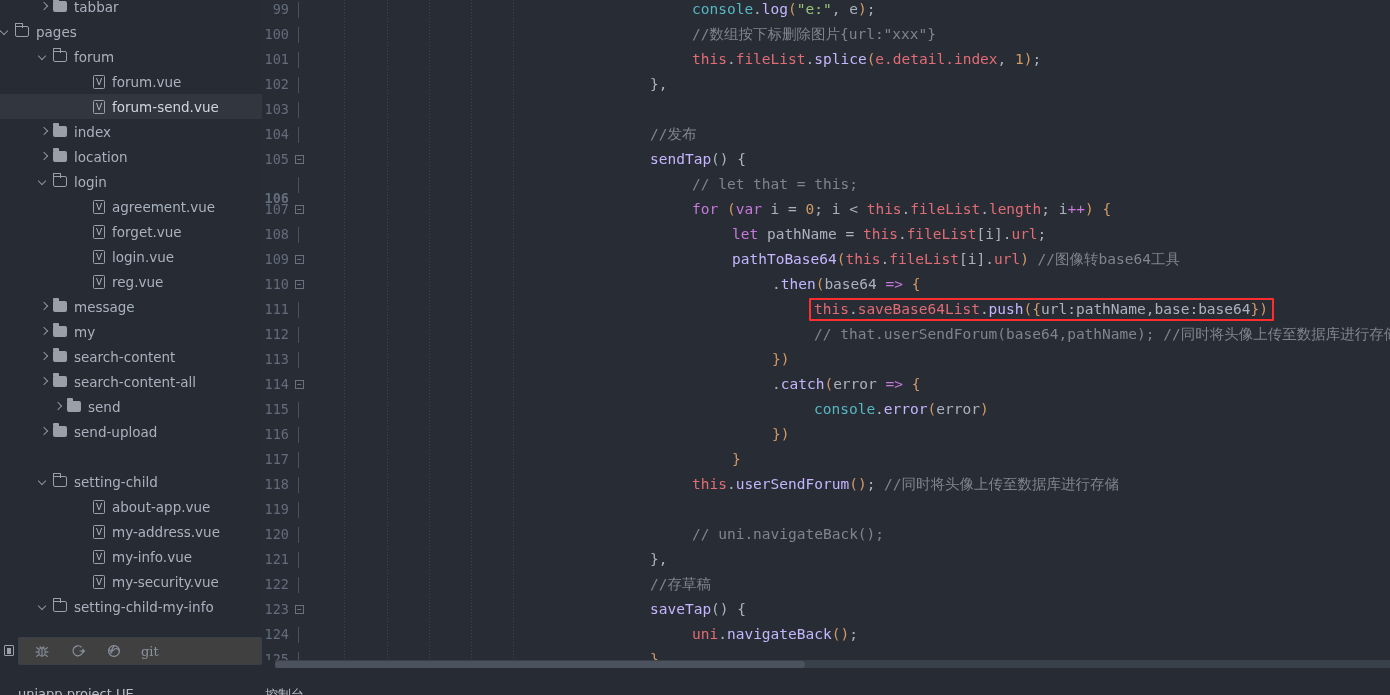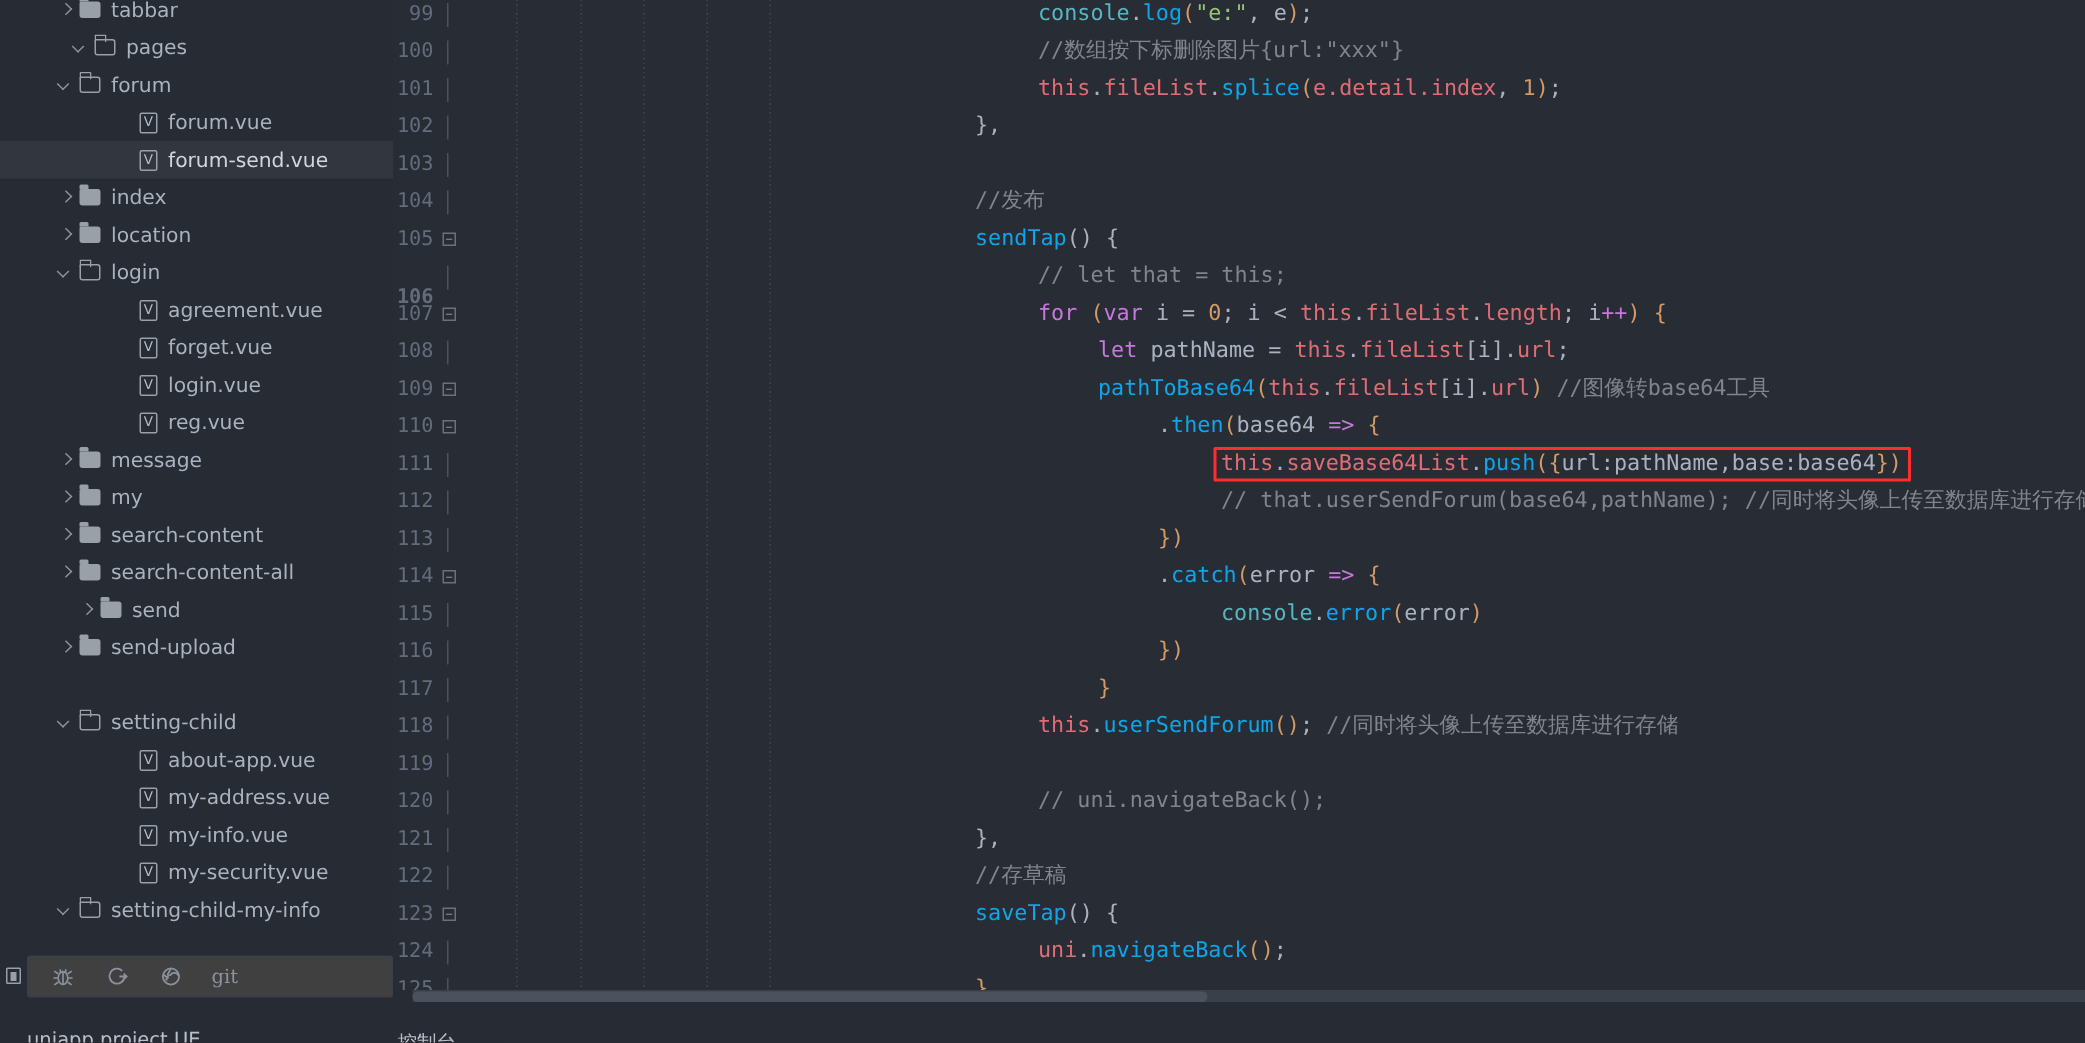--- a/index.html
+++ b/index.html
@@ -89,21 +89,21 @@
   }
   .indent-guide {
     position:absolute; width:1px; top:0; height:660px;
     background:repeating-linear-gradient(to bottom,#3d4350 0 1px,transparent 1px 3px);
   }
   .cline {
     position:absolute; left:0; height:25px; line-height:25px; white-space:pre;
     font-family:"DejaVu Sans Mono", monospace; font-size:14.5px;
   }
   
-  .t-def   { color:#0ea5e9; }  
+  .t-def   { color:#c4b5fd; }  
   .t-kw    { color:#c678dd; }  
   .t-this  { color:#e06c75; }  
   .t-str   { color:#98c379; }  
   .t-num   { color:#d19a66; }  
   .t-cmt   { color:#7f848e; }  
   .t-pun   { color:#abb2bf; }  
   .t-prop  { color:#56b6c2; }  
   .t-plain { color:#abb2bf; }
   .t-par   { color:#d19a66; }
 
@@ -156,21 +156,21 @@
 <body>
 
 <div id="app">
 
   <div id="sidebar">
       <div class="tree-row" style="position: absolute; left: 0px; right: 0px; top: -6px; padding-left: 38px;">
         <span class="arrow closed"></span>
         <span class="folder-ic solid"></span>
         <span class="lbl">tabbar</span>
       </div>
-      <div class="tree-row" style="position: absolute; left: 0px; right: 4px; top: 19px;  margin-left: 48px;">
+      <div class="tree-row" style="position: absolute; left: 0px; right: 4px; top: 19px; ">
         <span class="arrow open"></span>
         <span class="folder-ic outline"></span>
         <span class="lbl">pages</span>
       </div>
       <div class="tree-row" style="position: absolute; left: 0px; right: 0px; top: 44px; padding-left: 38px;">
         <span class="arrow open"></span>
         <span class="folder-ic outline"></span>
         <span class="lbl">forum</span>
       </div>
       <div class="tree-row" style="position: absolute; left: 0px; right: 0px; top: 69px; padding-left: 78px;">

